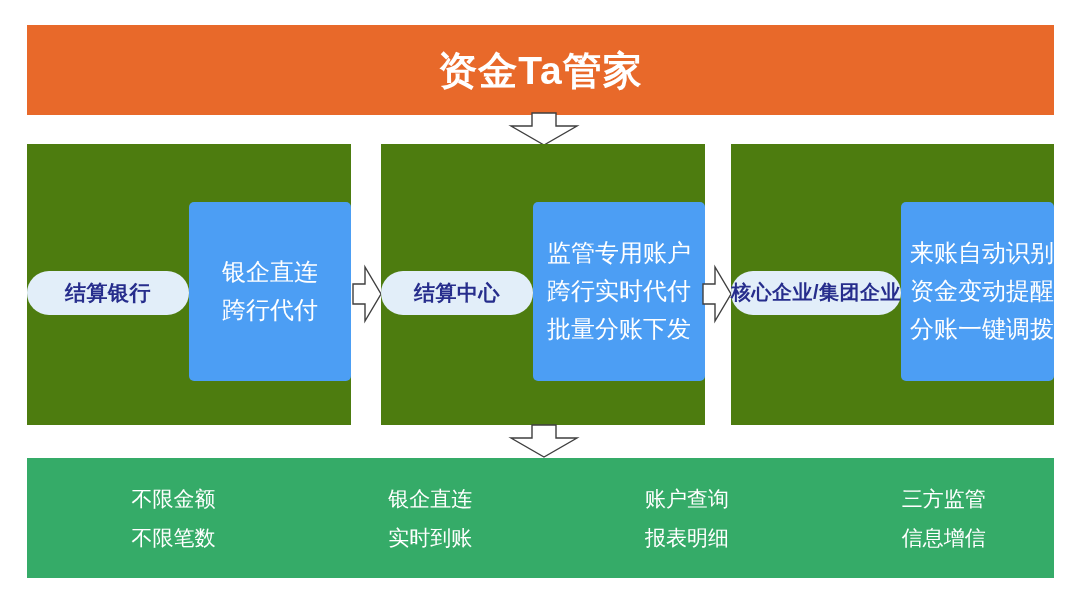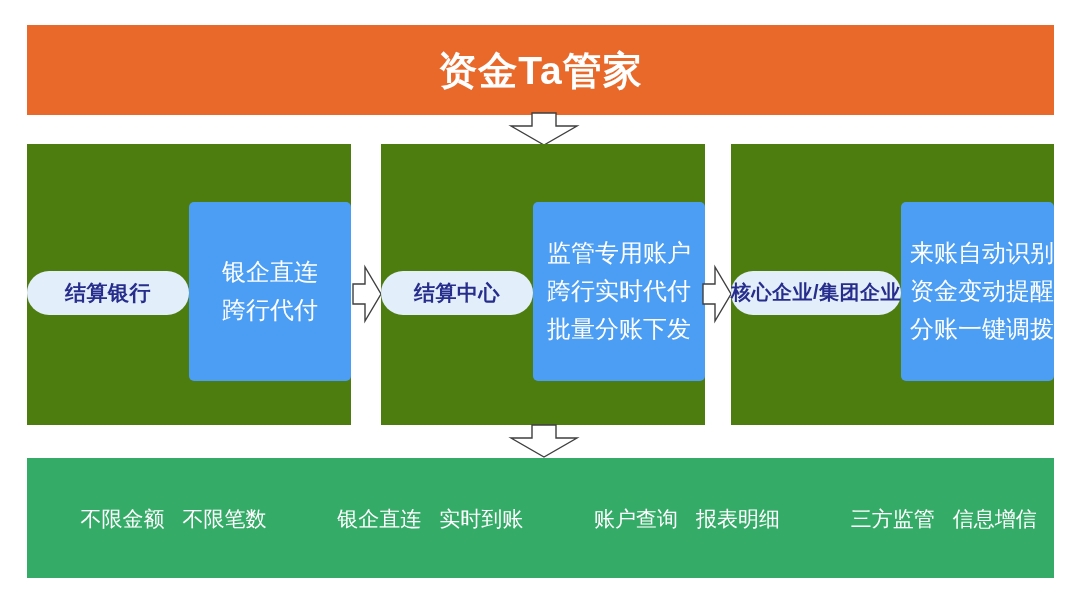--- a/index.html
+++ b/index.html
@@ -114,20 +114,21 @@
     top: 458px;
     width: 1027px;
     height: 120px;
     background: #35ab68;
     display: flex;
     align-items: center;
   }
   .feature-col {
     flex: 1 1 0;
     display: flex;
+    flex-direction: column;
     align-items: center;
     justify-content: center;
     gap: 18px;
     padding-left: 36px;
   }
   .feature-item {
     color: #ffffff;
     font-size: 21px;
     line-height: 1;
     white-space: nowrap;

